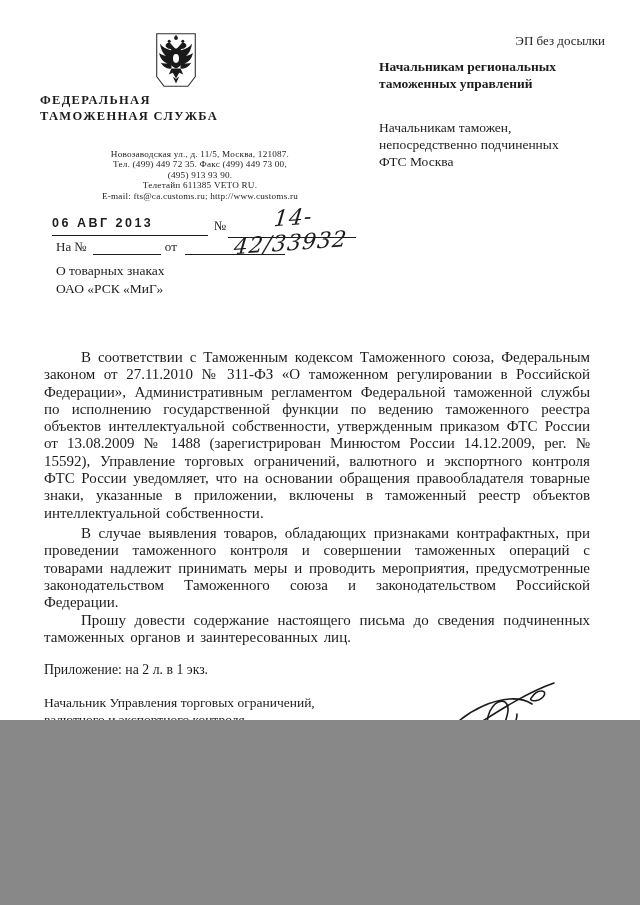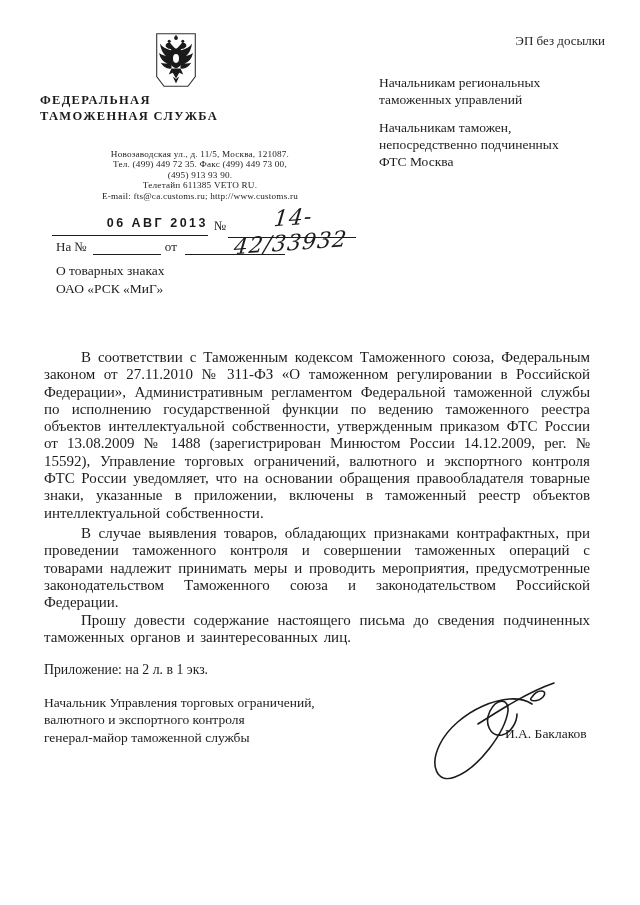--- a/index.html
+++ b/index.html
@@ -1,37 +1,37 @@
 <!DOCTYPE html>
 <html><head>
 <meta charset="utf-8">
 <style>
   html,body{margin:0;padding:0;background:#888;}
   .page{
     position:relative;
-    width:640px;height:905px;
+    width:640px;height:720px;
     background:#ffffff;
     margin:0 auto;
     font-family:"Liberation Serif","DejaVu Serif",serif;
     color:#1c1c1c;
     overflow:hidden;
   }
   .abs{position:absolute;}
   .marking{top:33px;right:35px;font-size:13px;}
   .emblem-box{top:33px;left:156px;width:40px;height:54px;}
   .org{top:92px;left:40px;width:320px;text-align:left;
        font-weight:bold;font-size:12.5px;line-height:16.2px;letter-spacing:1.3px;}
   .contacts{top:149px;left:40px;width:320px;text-align:center;
             font-size:9.2px;line-height:10.4px;letter-spacing:0.2px;}
   .addr{left:379px;font-size:13.5px;line-height:17px;}
-  .addr1{top:74px;}
+  .addr1{top:58px;font-weight:bold;}
   .addr2{top:119px;}
   .ref-row1{top:211px;left:52px;width:300px;height:27px;}
   .stamp-wrap{position:absolute;left:0;top:0;width:156px;height:24px;
-              border-bottom:1.4px solid #1c1c1c;text-align:right;}
+              border-bottom:1.4px solid #1c1c1c;text-align:left;}
   .stamp{font-family:"Liberation Sans","DejaVu Sans",sans-serif;
          font-weight:bold;font-size:12.5px;letter-spacing:2.5px;
          padding-top:5px;display:block;}
   .num-sign{position:absolute;left:162px;top:7px;font-size:13px;}
   .hand-wrap{position:absolute;left:176px;top:-6px;width:128px;height:32px;
              border-bottom:1.6px solid #1c1c1c;text-align:center;}
   .handwritten{display:inline-block;
                font-family:"DejaVu Serif","Liberation Serif",serif;
                font-style:italic;font-size:22px;letter-spacing:1px;
                transform:rotate(-4deg) skewX(-10deg);}

